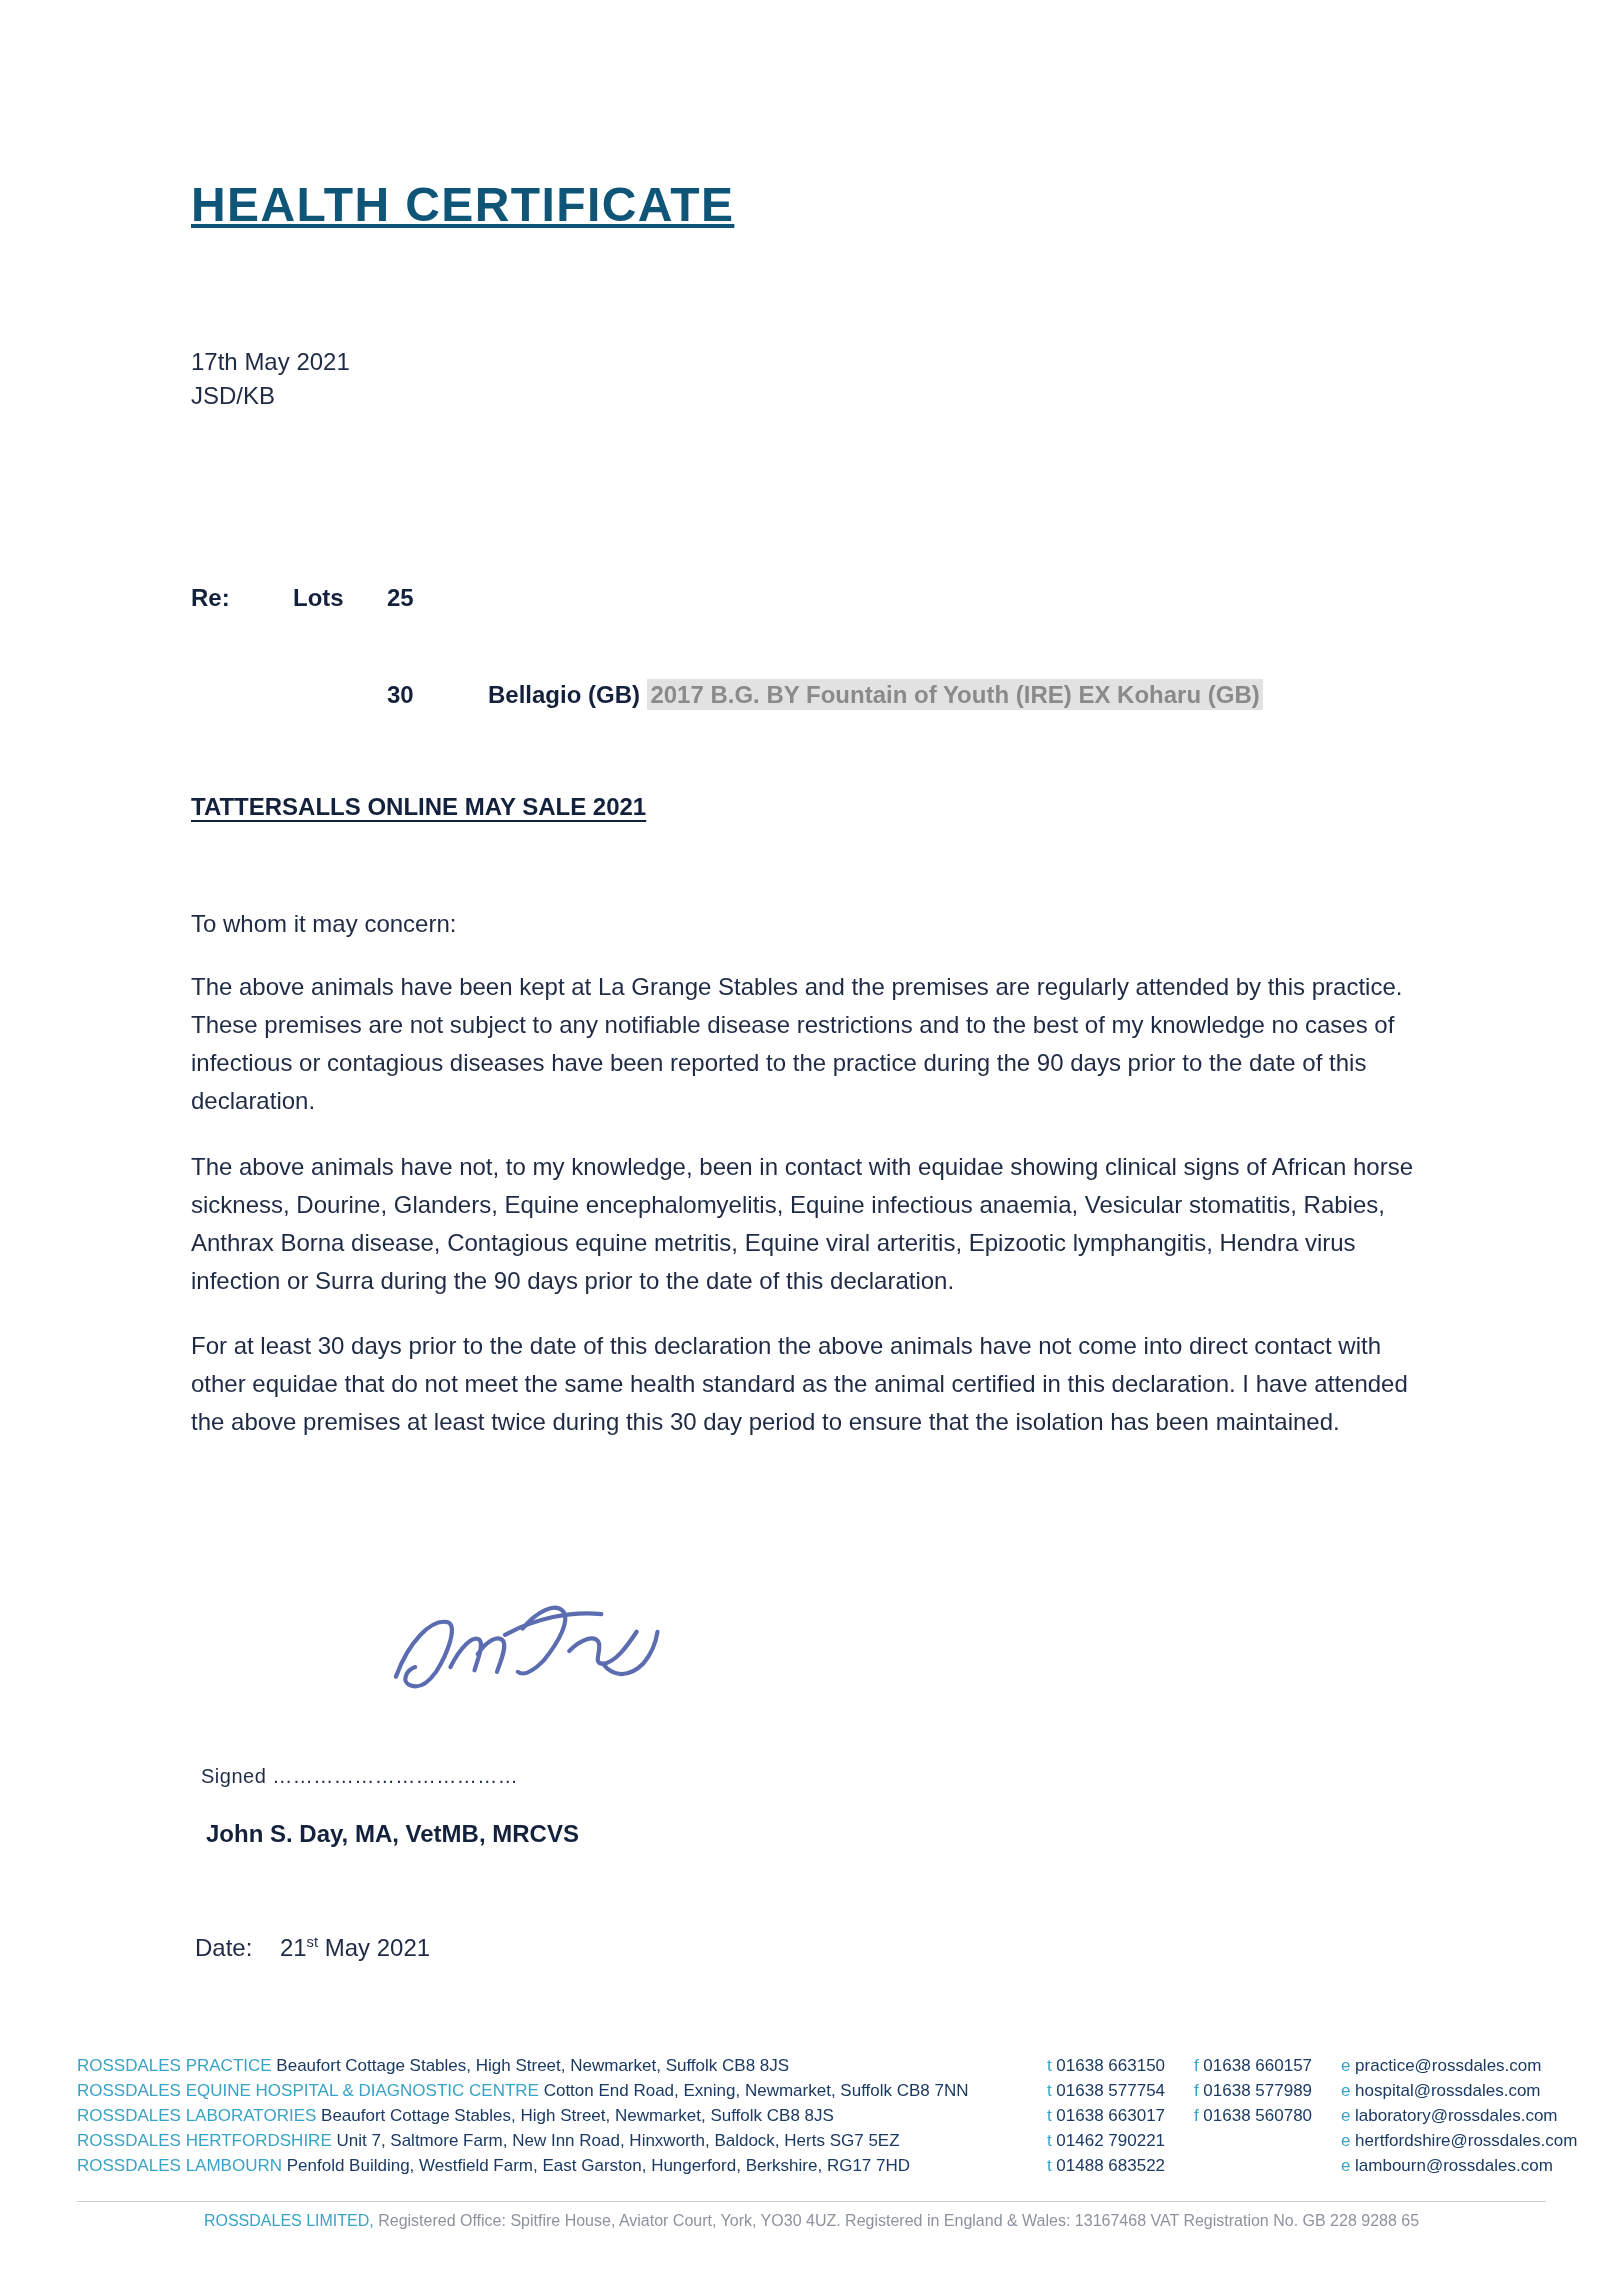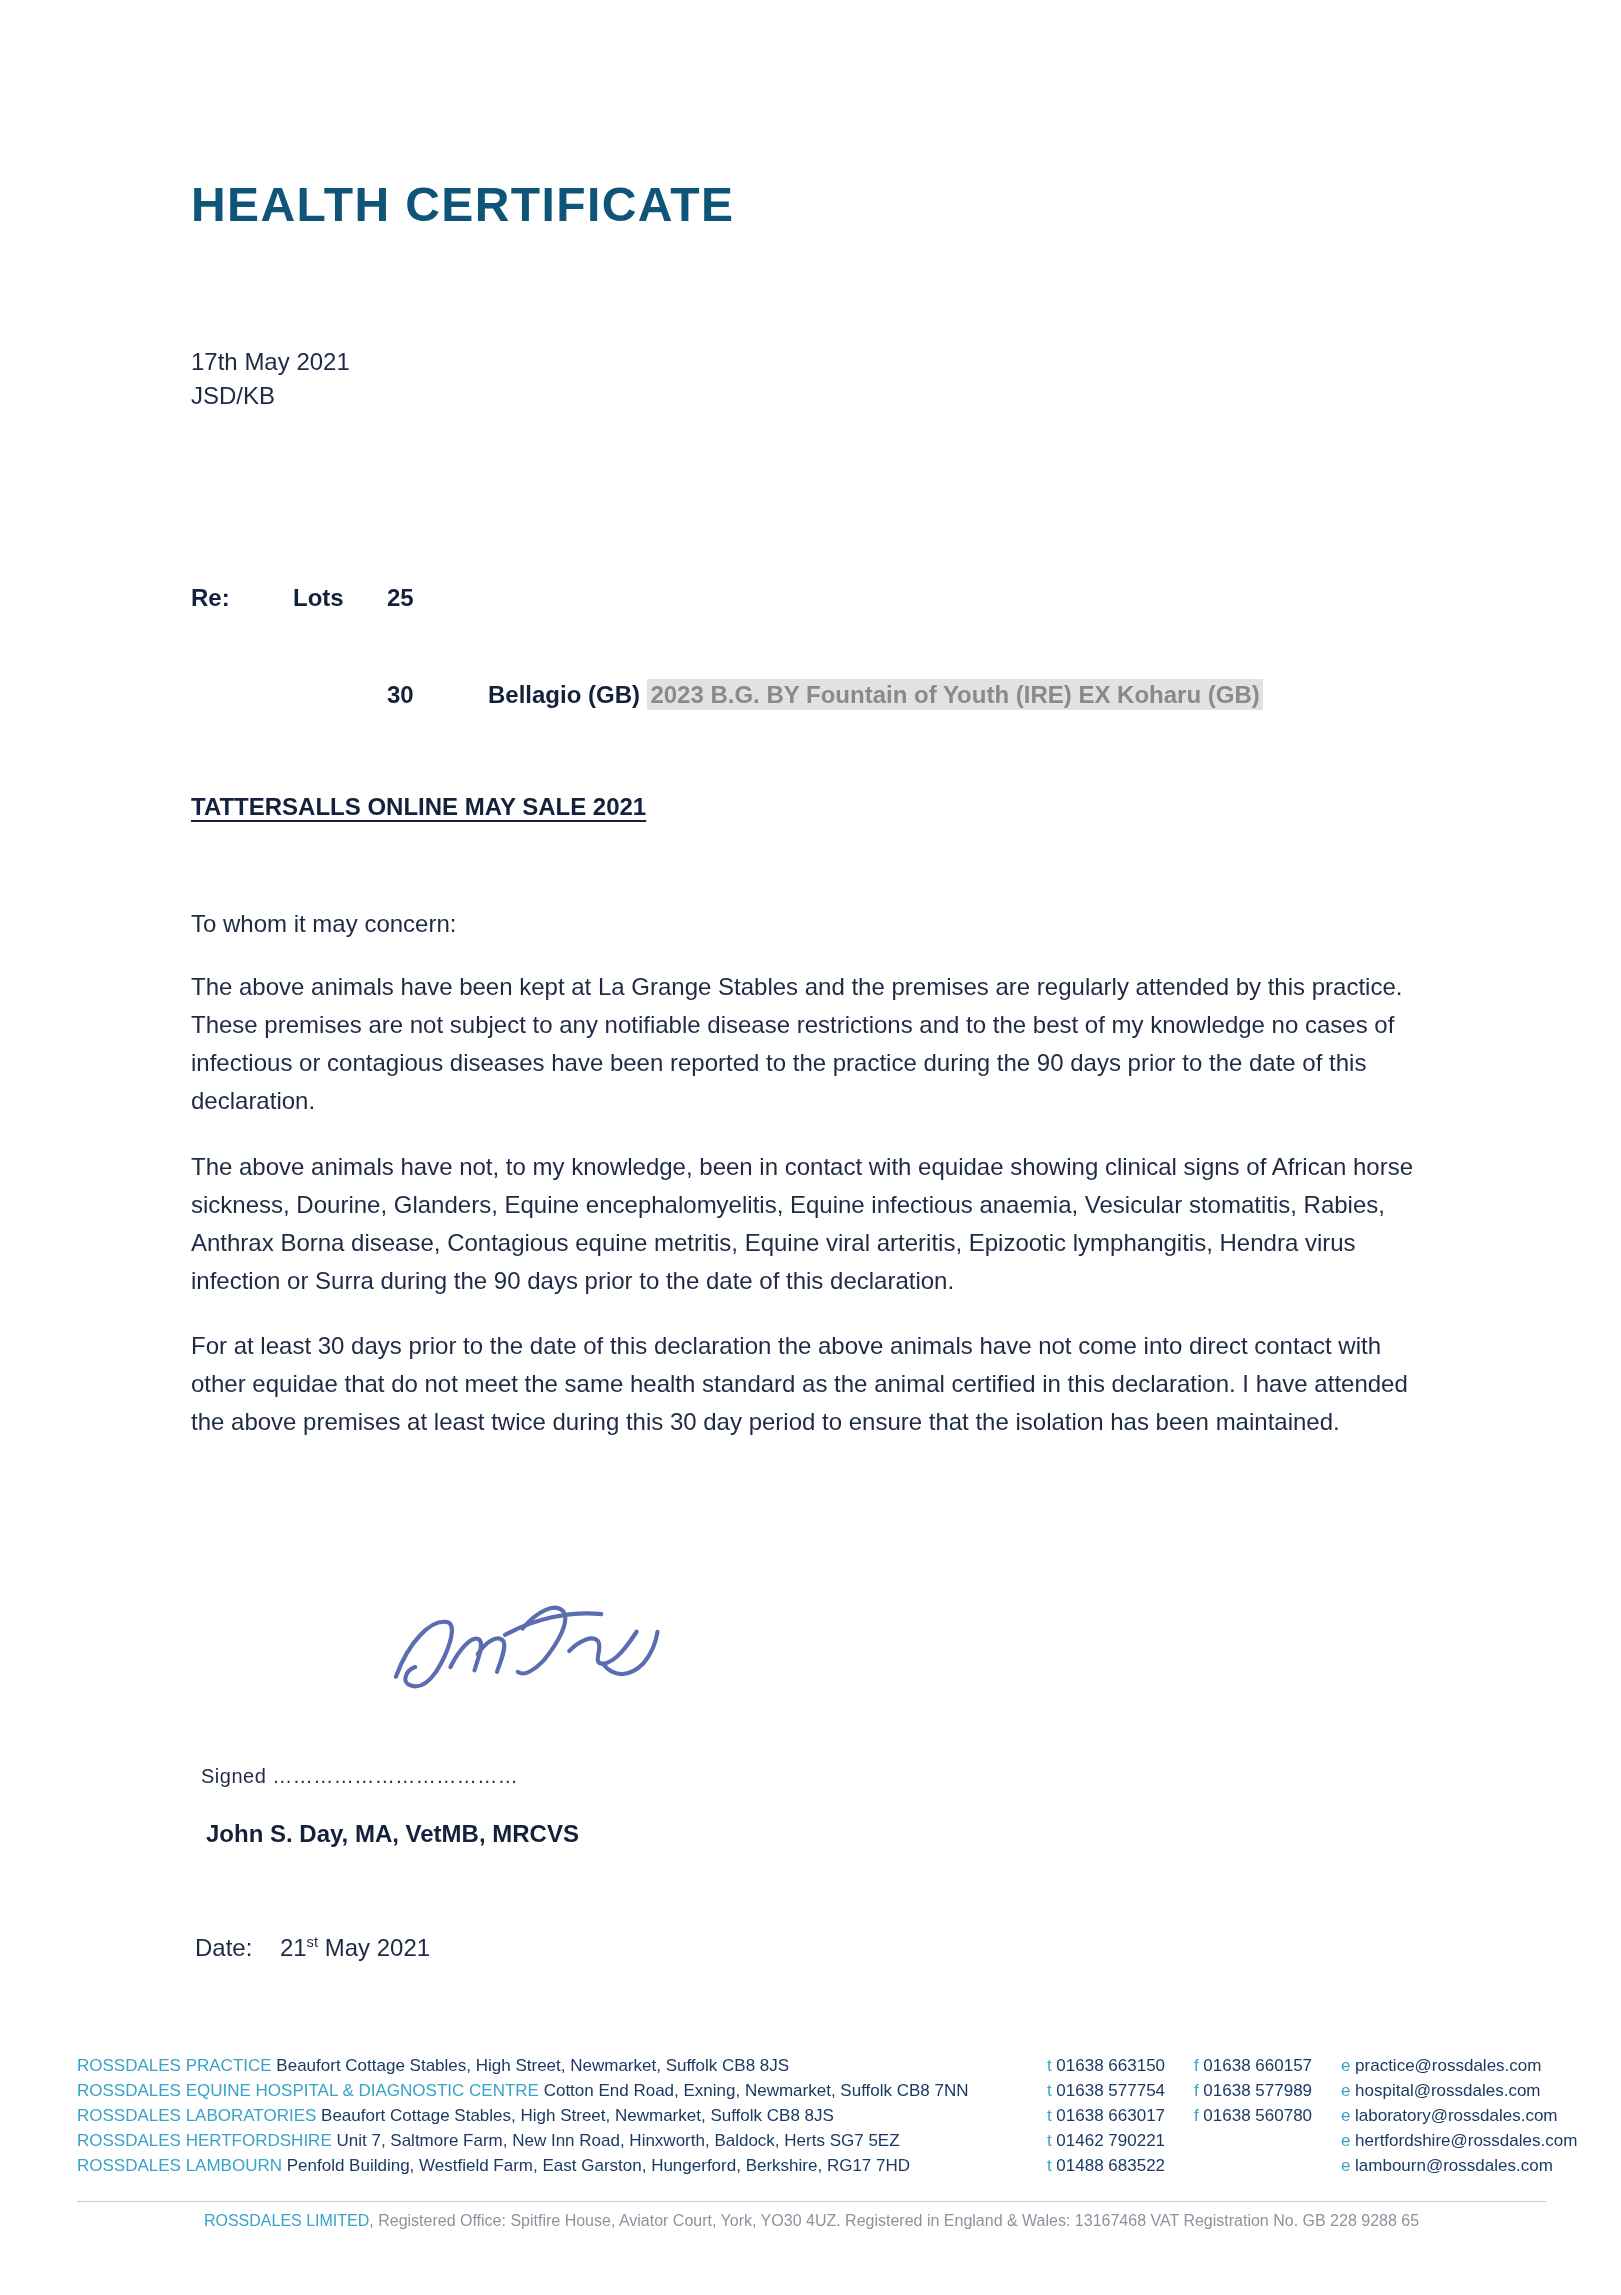--- a/index.html
+++ b/index.html
@@ -9,20 +9,21 @@
     width:1622px; height:2295px;
     background:#ffffff;
     font-family:"Liberation Sans", sans-serif;
     color:#1f2a44;
     overflow:hidden;
   }
   .title {
     position:absolute; left:191px; top:177px;
     font-size:48px; font-weight:700; letter-spacing:1.4px;
     color:#0e5578;
+    text-decoration:underline;
   }
   .logo {
     position:absolute; left:1184px; top:90px; width:367px;
     text-align:center;
   }
   .logo-horse { width:312px; height:152px; display:block; margin:0 auto; }
   .logo-name {
     font-size:38px; letter-spacing:8.3px; color:#1b3a63;
     margin-top:-2.8px; white-space:nowrap;
   }
@@ -85,21 +86,21 @@
   <div class="re-block">
     <div class="re-row">
       <span class="re-cell-label">Re:</span>
       <span class="re-cell-lots">Lots</span>
       <span class="re-cell-num">25</span>
     </div>
     <div class="re-row">
       <span class="re-cell-label"></span>
       <span class="re-cell-lots"></span>
       <span class="re-cell-num">30</span>
-      <span class="re-cell-name"><span class="lot-name">Bellagio (GB)</span> <span class="lot-details">2023 B.G. BY Fountain of Youth (IRE) EX Koharu (GB)</span></span>
+      <span class="re-cell-name"><span class="lot-name">Bellagio (GB)</span> <span class="lot-details">2017 B.G. BY Fountain of Youth (IRE) EX Koharu (GB)</span></span>
     </div>
   </div>
 
   <div class="sale-title">TATTERSALLS ONLINE MAY SALE 2021</div>
 
   <div class="body-copy">
     <div class="salutation">To whom it may concern:</div>
     <p>The above animals have been kept at La Grange Stables and the premises are regularly attended by this practice. These premises are not subject to any notifiable disease restrictions and to the best of my knowledge no cases of infectious or contagious diseases have been reported to the practice during the 90 days prior to the date of this declaration.</p>
     <p>The above animals have not, to my knowledge, been in contact with equidae showing clinical signs of African horse sickness, Dourine, Glanders, Equine encephalomyelitis, Equine infectious anaemia, Vesicular stomatitis, Rabies, Anthrax Borna disease, Contagious equine metritis, Equine viral arteritis, Epizootic lymphangitis, Hendra virus infection or Surra during the 90 days prior to the date of this declaration.</p>
     <p>For at least 30 days prior to the date of this declaration the above animals have not come into direct contact with other equidae that do not meet the same health standard as the animal certified in this declaration. I have attended the above premises at least twice during this 30 day period to ensure that the isolation has been maintained.</p>

